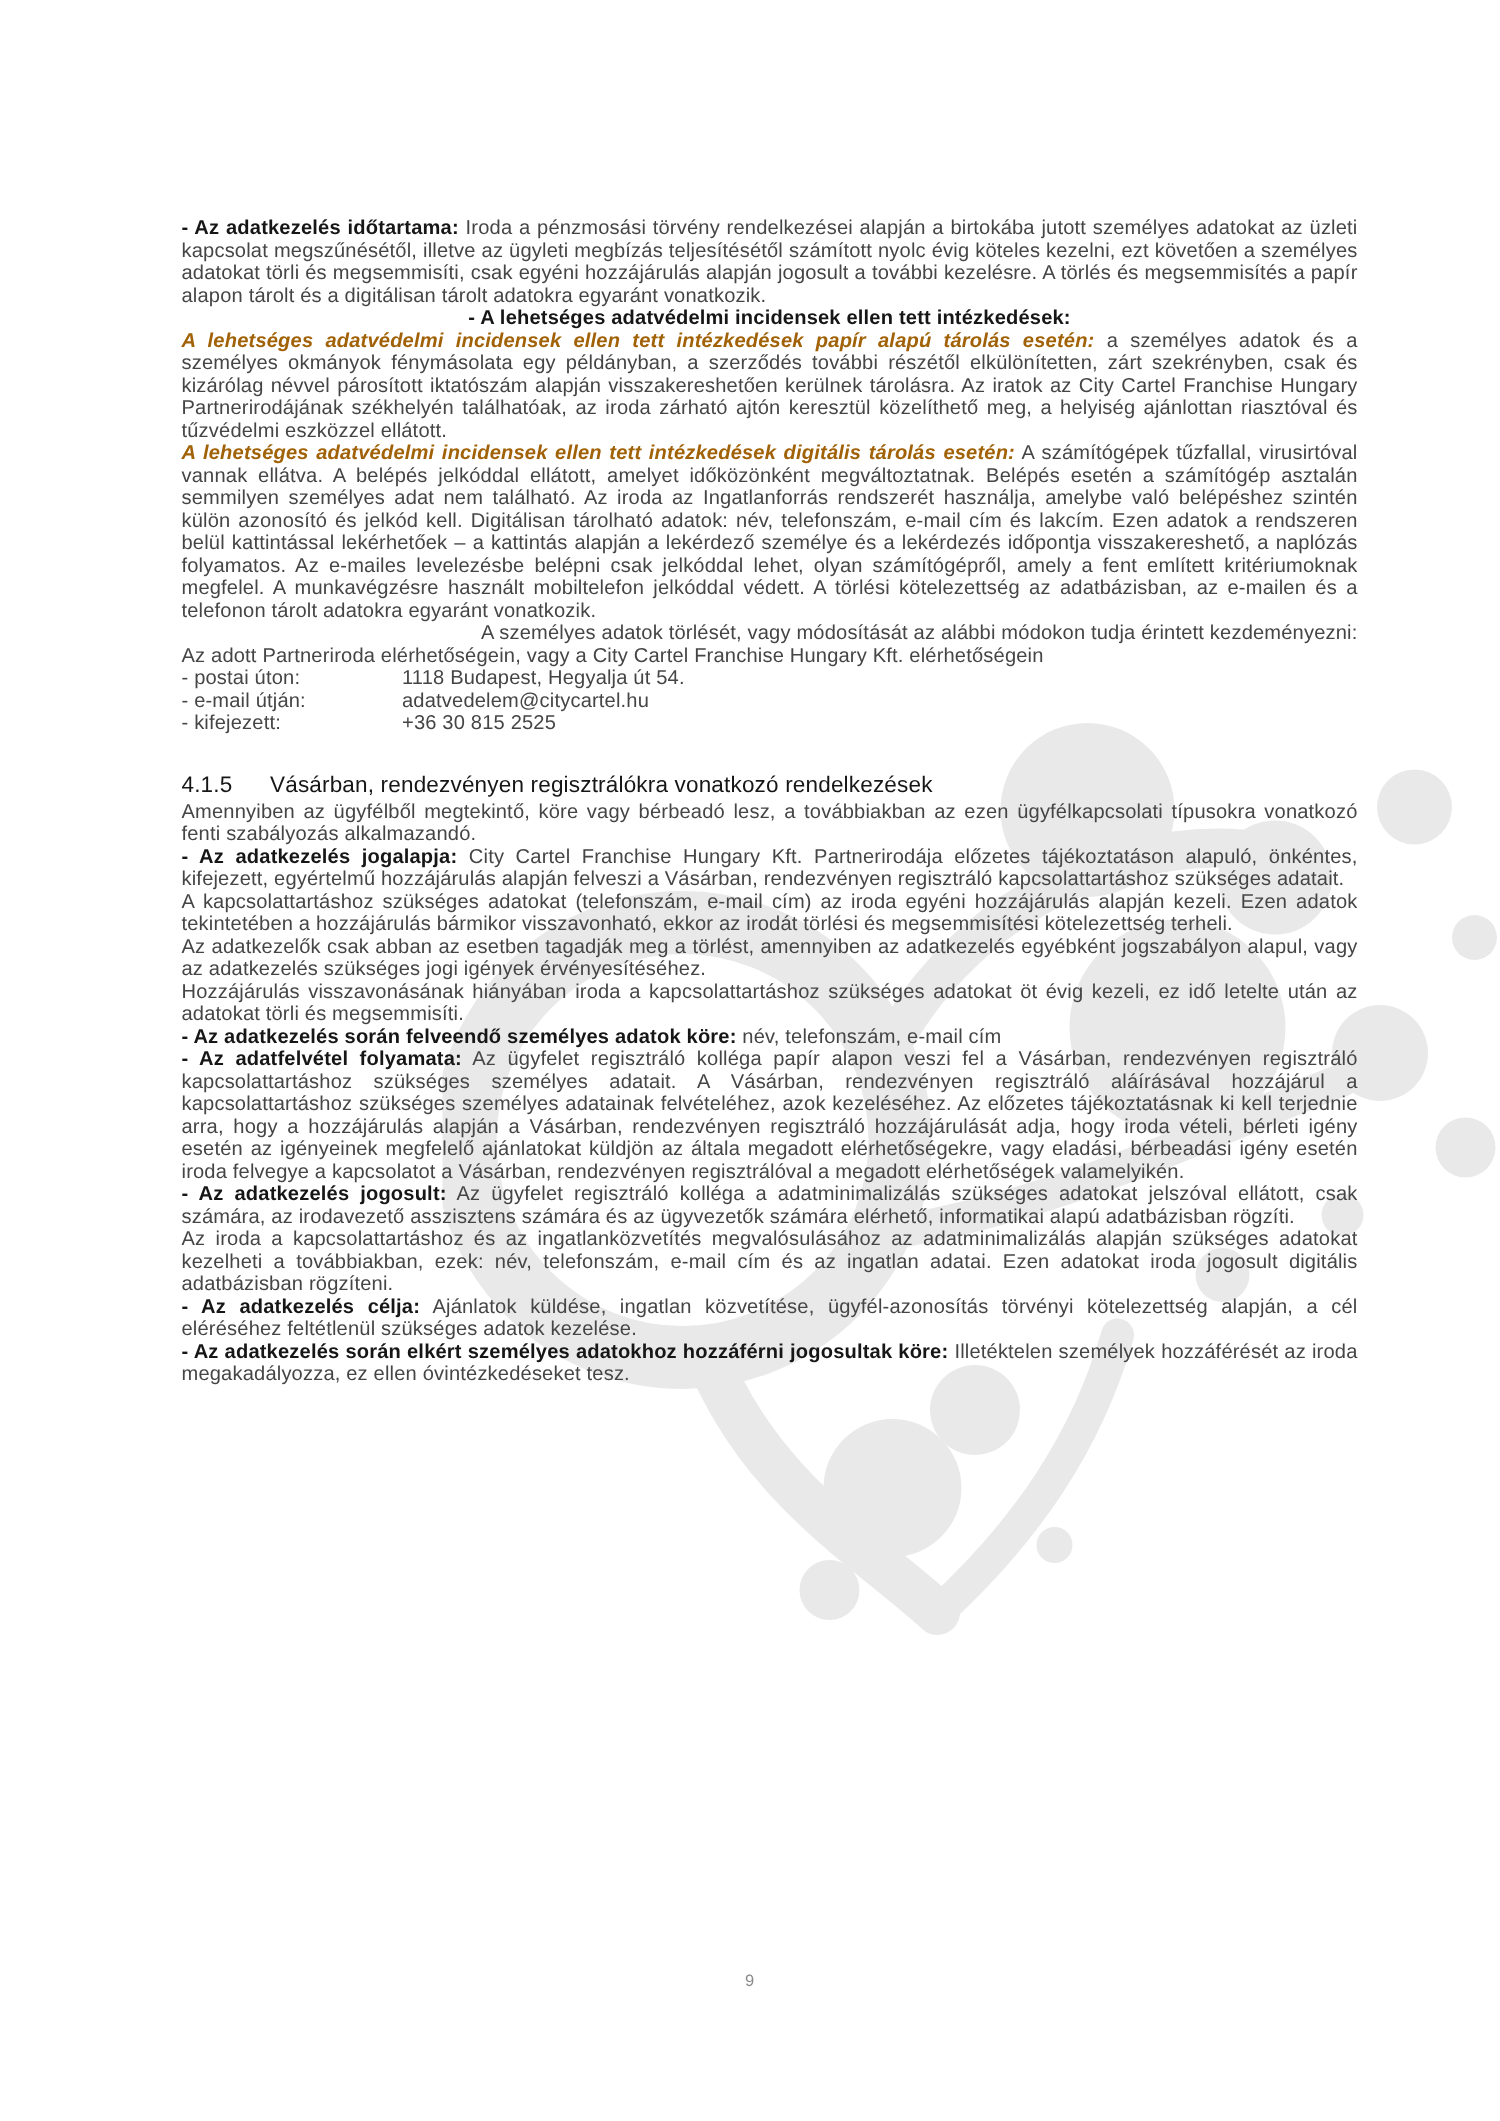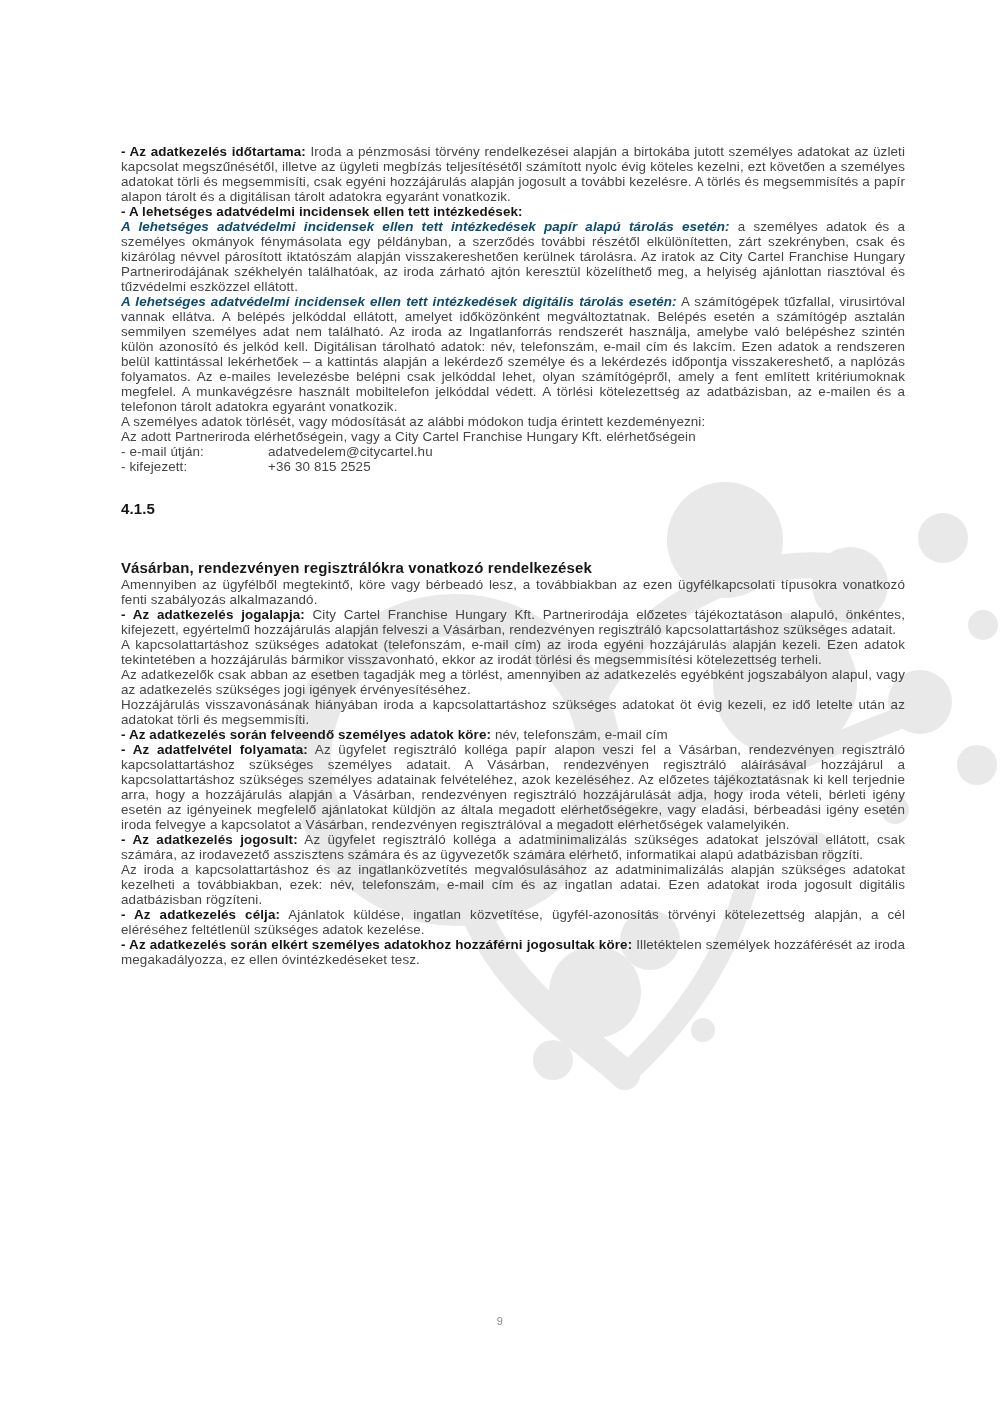--- a/index.html
+++ b/index.html
@@ -14,29 +14,29 @@
     position:absolute;left:295px;top:420px;width:710px;height:710px;
     z-index:0;pointer-events:none;
   }
   .content{
     position:absolute;left:121px;top:120px;width:784px;z-index:1;
     font-size:13.4px;line-height:15px;letter-spacing:.12px;
     color:#454545;text-align:justify;margin-top:24px;
   }
   .content p{margin:0;}
   .lead{font-weight:bold;color:#161616;}
-  .lead-bi{font-weight:bold;font-style:italic;color:#0c4a6e;}
-  .bold-line{font-weight:bold;color:#161616;text-align:left;}
+  .lead-bi{font-weight:bold;font-style:italic;color:#a16207;}
+  .bold-line{font-weight:bold;color:#161616;text-align:center;}
   .contact-row{display:flex;text-align:left;}
   .contact-label{width:147px;flex:0 0 147px;}
   .contact-value{flex:1;}
   .section-heading{
     display:flex;align-items:baseline;
     margin:27px 0 2px 0;
-    font-weight:bold;font-size:15px;color:#161616;text-align:left;flex-direction:column;
+    font-weight:normal;font-size:15px;color:#161616;text-align:left;
   }
   .section-number{width:59px;flex:0 0 59px;}
   .footer-pagenum{
     position:absolute;left:0;right:0;top:1315px;z-index:1;
     text-align:center;font-size:11px;color:#8a8a8a;letter-spacing:.5px;
   }
 </style>
 </head>
 <body>
 
@@ -70,24 +70,28 @@
   <div class="content">
 
     <p><span class="lead">- Az adatkezelés időtartama:</span> <span>Iroda a pénzmosási törvény rendelkezései alapján a birtokába jutott személyes adatokat az üzleti kapcsolat megszűnésétől, illetve az ügyleti megbízás teljesítésétől számított nyolc évig köteles kezelni, ezt követően a személyes adatokat törli és megsemmisíti, csak egyéni hozzájárulás alapján jogosult a további kezelésre. A törlés és megsemmisítés a papír alapon tárolt és a digitálisan tárolt adatokra egyaránt vonatkozik.</span></p>
 
     <p class="bold-line">- A lehetséges adatvédelmi incidensek ellen tett intézkedések:</p>
 
     <p><span class="lead-bi">A lehetséges adatvédelmi incidensek ellen tett intézkedések papír alapú tárolás esetén:</span> <span>a személyes adatok és a személyes okmányok fénymásolata egy példányban, a szerződés további részétől elkülönítetten, zárt szekrényben, csak és kizárólag névvel párosított iktatószám alapján visszakereshetően kerülnek tárolásra. Az iratok az City Cartel Franchise Hungary Partnerirodájának székhelyén találhatóak, az iroda zárható ajtón keresztül közelíthető meg, a helyiség ajánlottan riasztóval és tűzvédelmi eszközzel ellátott.</span></p>
 
     <p><span class="lead-bi">A lehetséges adatvédelmi incidensek ellen tett intézkedések digitális tárolás esetén:</span> <span>A számítógépek tűzfallal, virusirtóval vannak ellátva. A belépés jelkóddal ellátott, amelyet időközönként megváltoztatnak. Belépés esetén a számítógép asztalán semmilyen személyes adat nem található. Az iroda az Ingatlanforrás rendszerét használja, amelybe való belépéshez szintén külön azonosító és jelkód kell. Digitálisan tárolható adatok: név, telefonszám, e-mail cím és lakcím. Ezen adatok a rendszeren belül kattintással lekérhetőek – a kattintás alapján a lekérdező személye és a lekérdezés időpontja visszakereshető, a naplózás folyamatos. Az e-mailes levelezésbe belépni csak jelkóddal lehet, olyan számítógépről, amely a fent említett kritériumoknak megfelel. A munkavégzésre használt mobiltelefon jelkóddal védett. A törlési kötelezettség az adatbázisban, az e-mailen és a telefonon tárolt adatokra egyaránt vonatkozik.</span></p>
 
-    <p style="text-align:left">A személyes adatok törlését, vagy módosítását az alábbi módokon tudja érintett kezdeményezni:</p>
+    <p style="text-align:right">A személyes adatok törlését, vagy módosítását az alábbi módokon tudja érintett kezdeményezni:</p>
 
     <p style="text-align:left">Az adott Partneriroda elérhetőségein, vagy a City Cartel Franchise Hungary Kft. elérhetőségein</p>
 
+    <div class="contact-row">
+      <span class="contact-label">- postai úton:</span>
+      <span class="contact-value">1118 Budapest, Hegyalja út 54.</span>
+    </div>
     <div class="contact-row">
       <span class="contact-label">- e-mail útján:</span>
       <span class="contact-value">adatvedelem@citycartel.hu</span>
     </div>
     <div class="contact-row">
       <span class="contact-label">- kifejezett:</span>
       <span class="contact-value">+36 30 815 2525</span>
     </div>
 
     <div class="section-heading">

